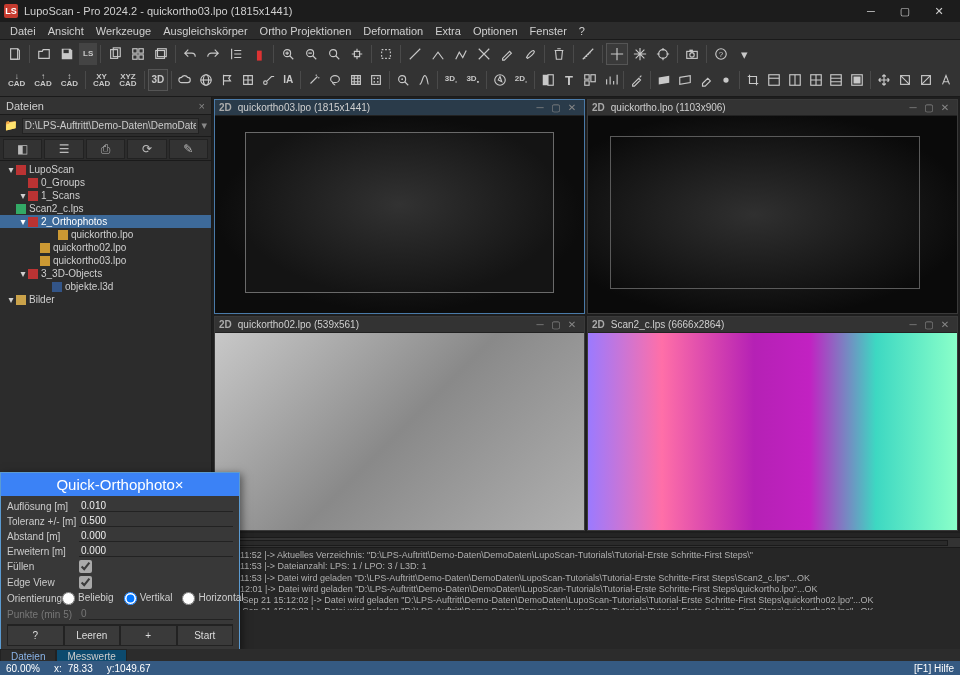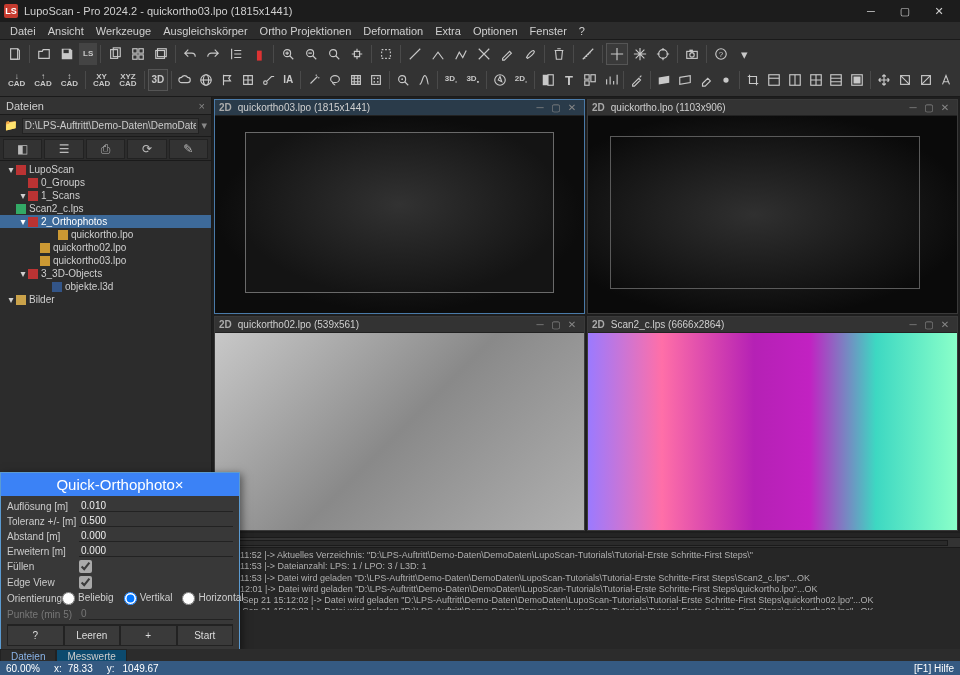--- a/index.html
+++ b/index.html
@@ -713,16 +713,16 @@
 <div class="bottom-tabs">
   <div class="tab active">Dateien</div>
   <div class="tab">Messwerte</div>
 </div>
 
 <div class="statusbar">
   <span>60.00%</span>
   <span style="margin-left:14px;">x:</span>
   <span style="margin-left:6px;">78.33</span>
   <span style="margin-left:14px;">y:</span>
-  <span style="margin-left:8px;">1049.67</span>
+  <span style="margin-left:0;">1049.67</span>
   <span class="sp"></span>
   <span>[F1] Hilfe</span>
 </div>
 
 </body></html>

